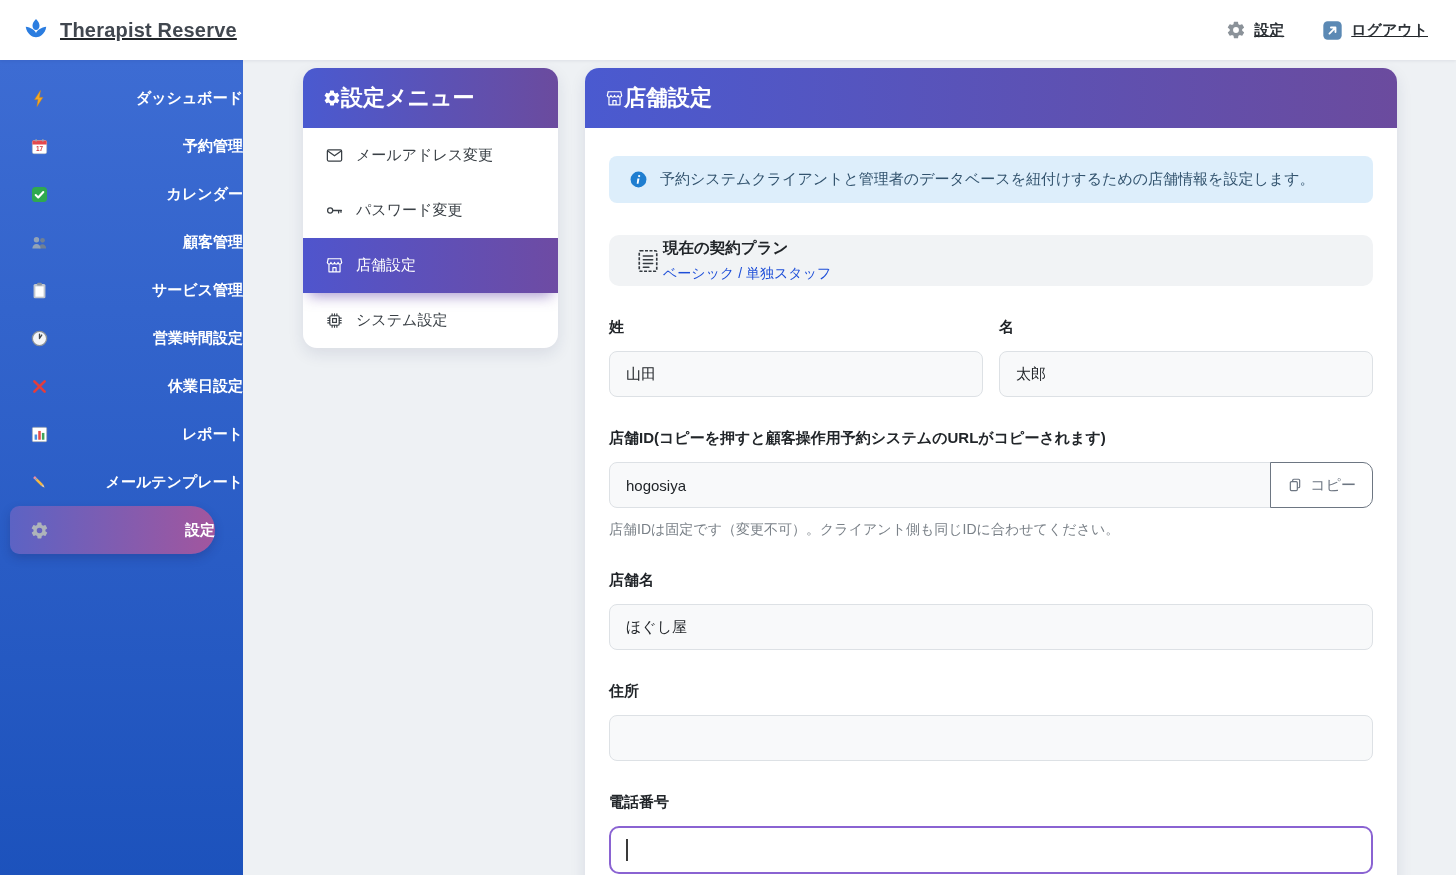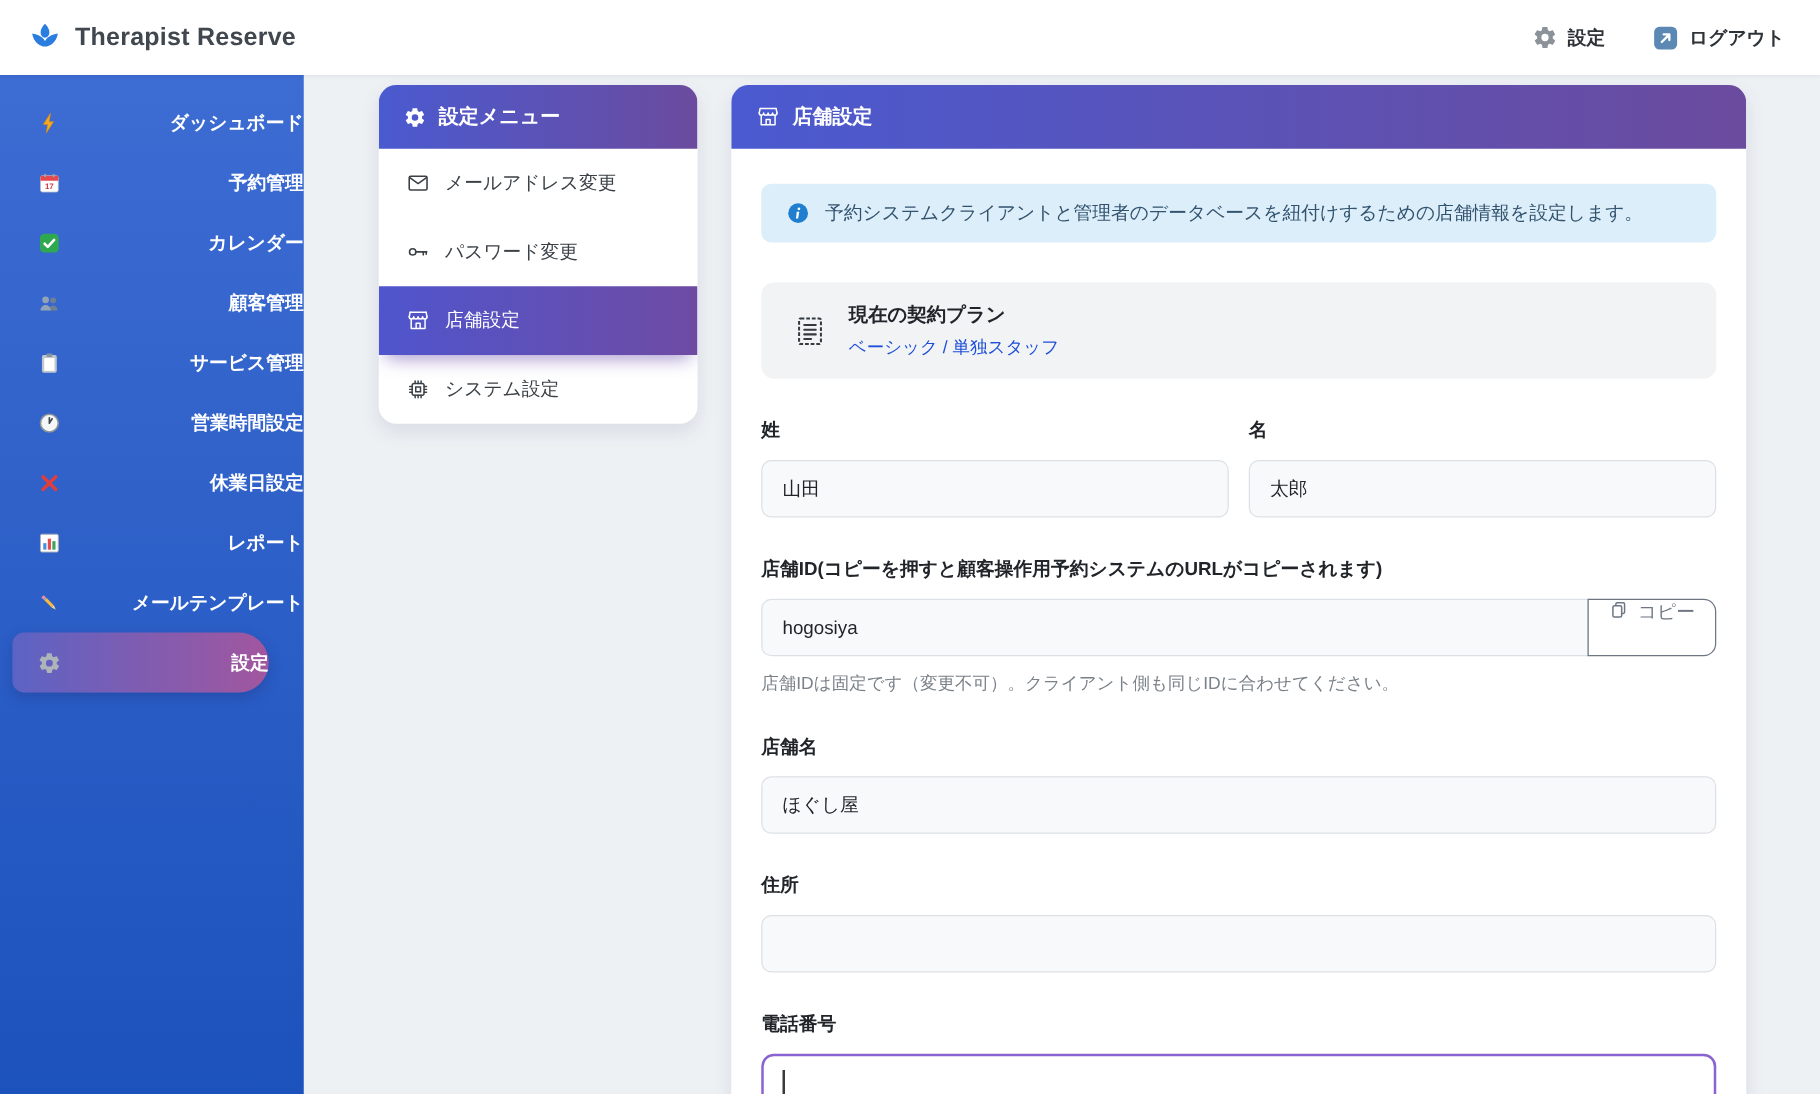--- a/index.html
+++ b/index.html
@@ -11,20 +11,21 @@
   }
   svg { display: block; }
 
   
   .app-header {
     position: fixed; top: 0; left: 0; right: 0; height: 60px;
     background: #ffffff; z-index: 20;
     display: flex; align-items: center; justify-content: space-between;
     padding: 0 28px 0 22px;
     box-shadow: 0 1px 3px rgba(20,30,60,.08);
+    text-decoration: underline;
   }
   .brand { display: flex; align-items: center; gap: 10px; cursor: pointer; }
   .brand-title { font-size: 20px; font-weight: bold; color: #41474f; letter-spacing: .2px; }
   .header-nav { display: flex; align-items: center; gap: 38px; }
   .header-link { display: flex; align-items: center; gap: 8px; cursor: pointer;
     font-size: 15px; font-weight: bold; color: #2e3338; }
 
   
   .layout { display: flex; padding-top: 60px; align-items: stretch; }
   .sidebar {
@@ -46,22 +47,22 @@
   .side-icon { width: 19px; height: 19px; flex: 0 0 19px; }
 
   .content {
     flex: 1; display: flex; align-items: flex-start; gap: 27px;
     padding: 8px 59px 40px 60px;
   }
 
   
   .card-header {
     background: linear-gradient(90deg, #4a5ad0 0%, #6b4b9e 100%);
-    color: #fff; display: flex; align-items: center; gap: 10px;
-    padding: 15px 20px; font-size: 16px; font-weight: bold;
+    color: #fff; display: flex; align-items: center; gap: 0;
+    padding: 15px 20px; font-size: 22px; font-weight: bold;
   }
   .menu-card {
     width: 255px; flex: 0 0 255px; background: #fff; border-radius: 14px;
     overflow: hidden; box-shadow: 0 6px 16px rgba(30,40,90,.10);
   }
   .menu-item {
     display: flex; align-items: center; gap: 12px;
     padding: 18px 22px; font-size: 15px; color: #3a4046; cursor: pointer;
   }
   .menu-item .mi-icon { color: #3a4046; }
@@ -79,39 +80,39 @@
   .main-body { padding: 28px 24px 40px; }
 
   .info-banner {
     background: #ddeefb; border-radius: 8px; padding: 14px 20px;
     display: flex; align-items: flex-end; gap: 12px;
     font-size: 15px; color: #32536e;
   }
 
   .plan-box {
     margin-top: 32px; background: #f1f3f5; border-radius: 10px;
-    padding: 16px 24px; display: flex; align-items: center; gap: 16px;
+    padding: 3px 24px; display: flex; align-items: center; 
   }
   .plan-title { font-size: 15.5px; font-weight: bold; color: #212529; }
   .plan-value { font-size: 14px; color: #1d4ed8; margin-top: 6px; }
 
   .form-label { display: block; font-size: 15px; font-weight: bold; color: #212529; margin: 32px 0 14px; }
   .name-grid { display: grid; grid-template-columns: 1fr 1fr; gap: 16px; margin-top: 32px; }
   .name-grid .form-label { margin-top: 0; }
 
   .text-input {
     width: 100%; height: 46px; background: #f8f9fa;
     border: 1px solid #dde1e5; border-radius: 8px;
     padding: 12px 16px; font-size: 15px; color: #212529;
     font-family: inherit; outline: none;
   }
   .id-row { display: flex; align-items: stretch; }
   .id-row .text-input { flex: 1; border-radius: 8px 0 0 8px; }
   .copy-button {
-    display: flex; align-items: flex-start; gap: 7px; margin-left: -1px;
+    display: flex; align-items: center; gap: 7px; margin-left: -1px;
     padding: 0 16px; background: #ffffff;
     border: 1.5px solid #6d7682; border-radius: 0 10px 10px 0;
     font-size: 15px; color: #6d7682; cursor: pointer; font-family: inherit;
   }
   .helper-text { font-size: 14px; color: #7a8188; margin-top: 13px; }
 
   .phone-wrap { position: relative; }
   .phone-input {
     width: 100%; height: 48px; background: #ffffff;
     border: 2px solid #8a63d2; border-radius: 10px;

